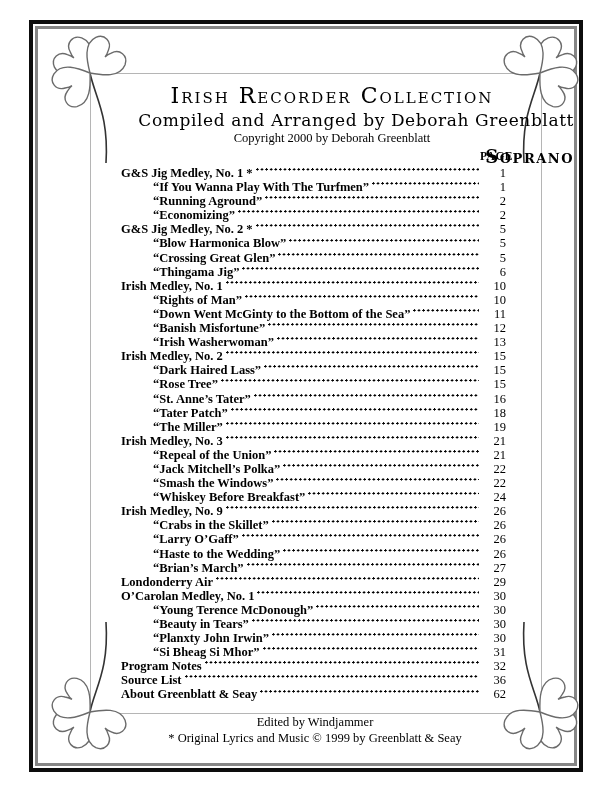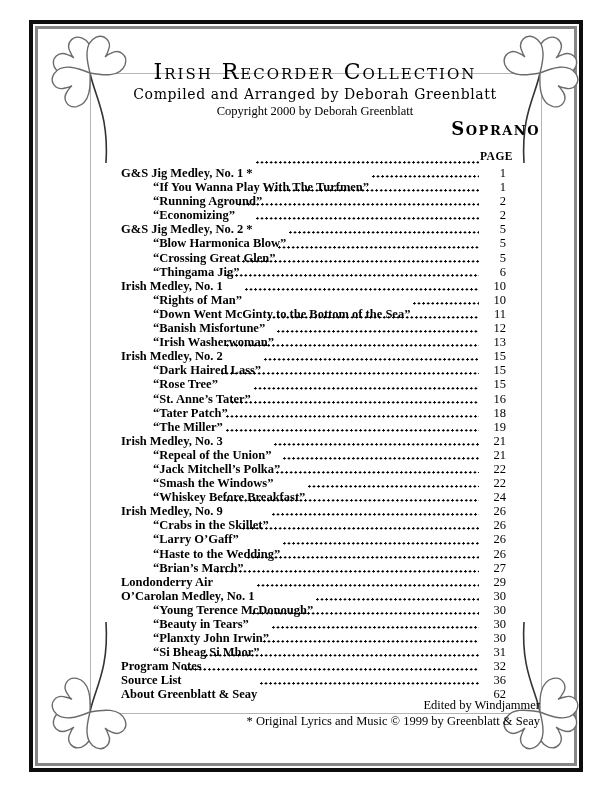--- a/index.html
+++ b/index.html
@@ -31,64 +31,64 @@
   }
   
   .shamrock { position: absolute; width: 100px; height: 140px; }
   .shamrock.tl { left: 42px;  top: 27px; }
   .shamrock.tr { left: 488px; top: 27px;  transform: scaleX(-1); }
   .shamrock.bl { left: 42px;  top: 618px; transform: scaleY(-1); }
   .shamrock.br { left: 488px; top: 618px; transform: scale(-1,-1); }
 
   
   .header {
-    position: absolute; left: 90px; top: 60px; width: 450px;
+    position: absolute; left: 90px; top: 84px; width: 484px;
     text-align: center; line-height: 1.08;
   }
   .title {
     font-family: "DejaVu Serif", serif;
     font-size: 22px; font-variant: small-caps;
     letter-spacing: 2px; white-space: nowrap;
   }
   .subtitle {
     font-family: "DejaVu Serif", serif;
-    font-size: 14px; letter-spacing: 0.6px; margin-top: 3px;
+    font-size: 17px; letter-spacing: 0.6px; margin-top: 3px; text-align: right;
   }
   .copyright { font-size: 12.5px; margin-top: 3px; }
   .part {
     font-family: "DejaVu Serif", serif;
     font-size: 18px; font-weight: bold; font-variant: small-caps;
     letter-spacing: 1.5px; margin-top: 1px; text-align: right;
   }
   .page-label {
     position: absolute; right: 99px; top: 150px;
     font-size: 11.5px; font-weight: bold; letter-spacing: 0.5px;
   }
 
   
   .toc {
     position: absolute; left: 121px; top: 166px; width: 385px;
     font-size: 12.5px;
   }
-  .toc-row { display: flex; align-items: flex-start; line-height: 14.1px; }
+  .toc-row { display: flex; align-items: center; line-height: 14.1px; }
   .toc-row.main .toc-label { font-weight: bold; }
   .toc-row.sub .toc-label { padding-left: 32px; font-weight: bold; }
   .toc-label { white-space: nowrap; }
   .leader { flex: 1; position: relative; margin: 0 2px; min-width: 12px; }
   .leader::after {
     content: ""; position: absolute; left: 1px; right: 1px; bottom: 2px; height: 3px;
     background-image: radial-gradient(circle at 1.4px 1.4px, #000 1px, rgba(0,0,0,0) 1.3px);
     background-size: 4.6px 3px; background-repeat: repeat-x;
   }
   .toc-page { width: 24px; text-align: right; font-weight: normal; }
 
   
   .footer {
-    position: absolute; left: 90px; top: 698px; width: 450px;
-    text-align: right; font-size: 12.5px; line-height: 15.5px;
+    position: absolute; left: 90px; top: 715px; width: 450px;
+    text-align: center; font-size: 12.5px; line-height: 15.5px;
   }
 </style>
 </head>
 <body>
 
 <div class="page">
 
   <div class="border-outer"></div>
   <div class="border-inner"></div>
   <div class="inner-rule"></div>

